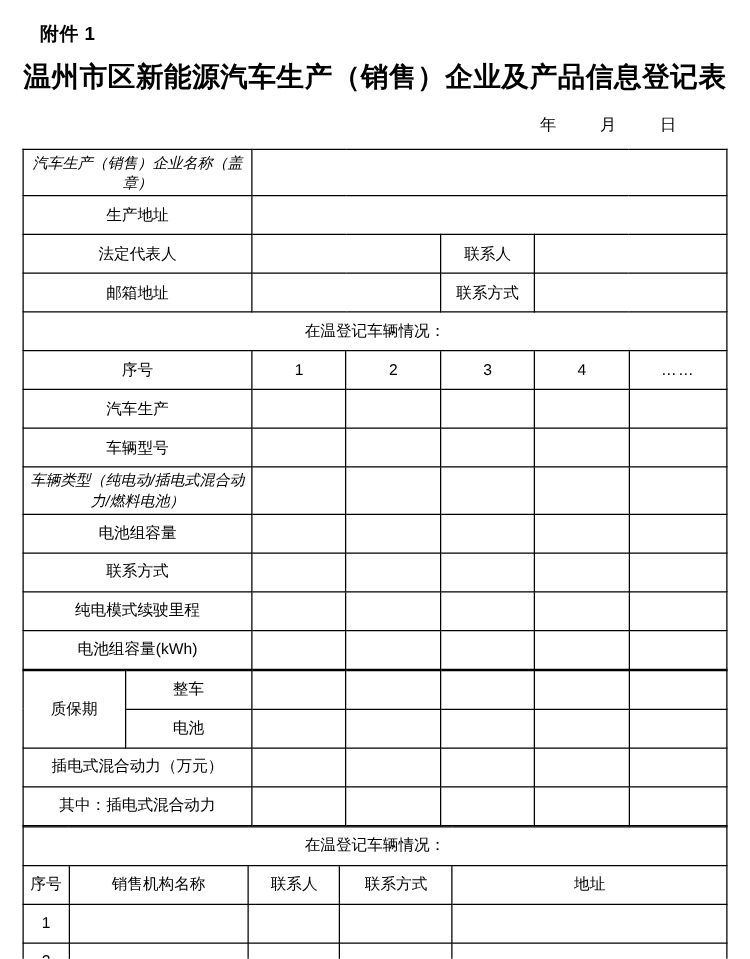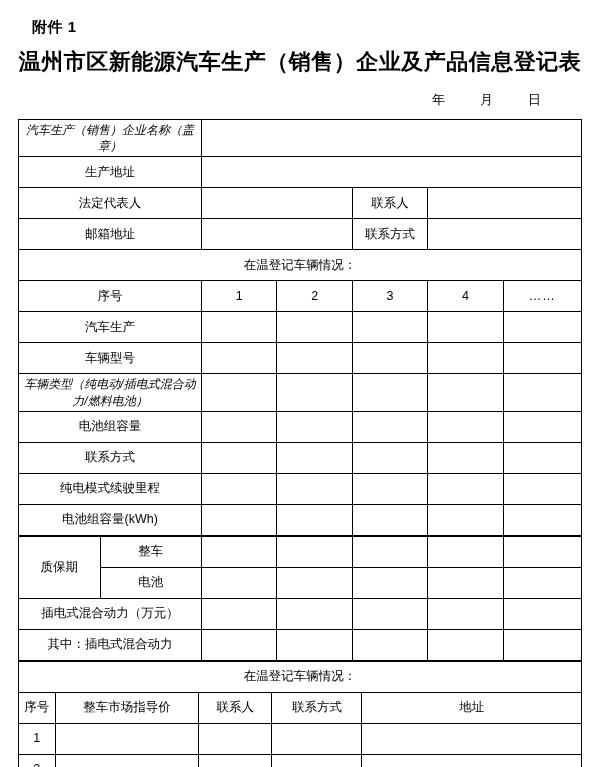--- a/index.html
+++ b/index.html
@@ -264,21 +264,21 @@
       <col style="width:13%">
       <col style="width:16%">
       <col style="width:39%">
     </colgroup>
     <tbody>
       <tr>
         <td class="section" colspan="5">在温登记车辆情况：</td>
       </tr>
       <tr>
         <td>序号</td>
-        <td>整车市场指导价</td>
+        <td>销售机构名称</td>
         <td>联系人</td>
         <td>联系方式</td>
         <td>地址</td>
       </tr>
       <tr>
         <td>1</td>
         <td class="blank-cell"></td>
         <td class="blank-cell"></td>
         <td class="blank-cell"></td>
         <td class="blank-cell"></td>

